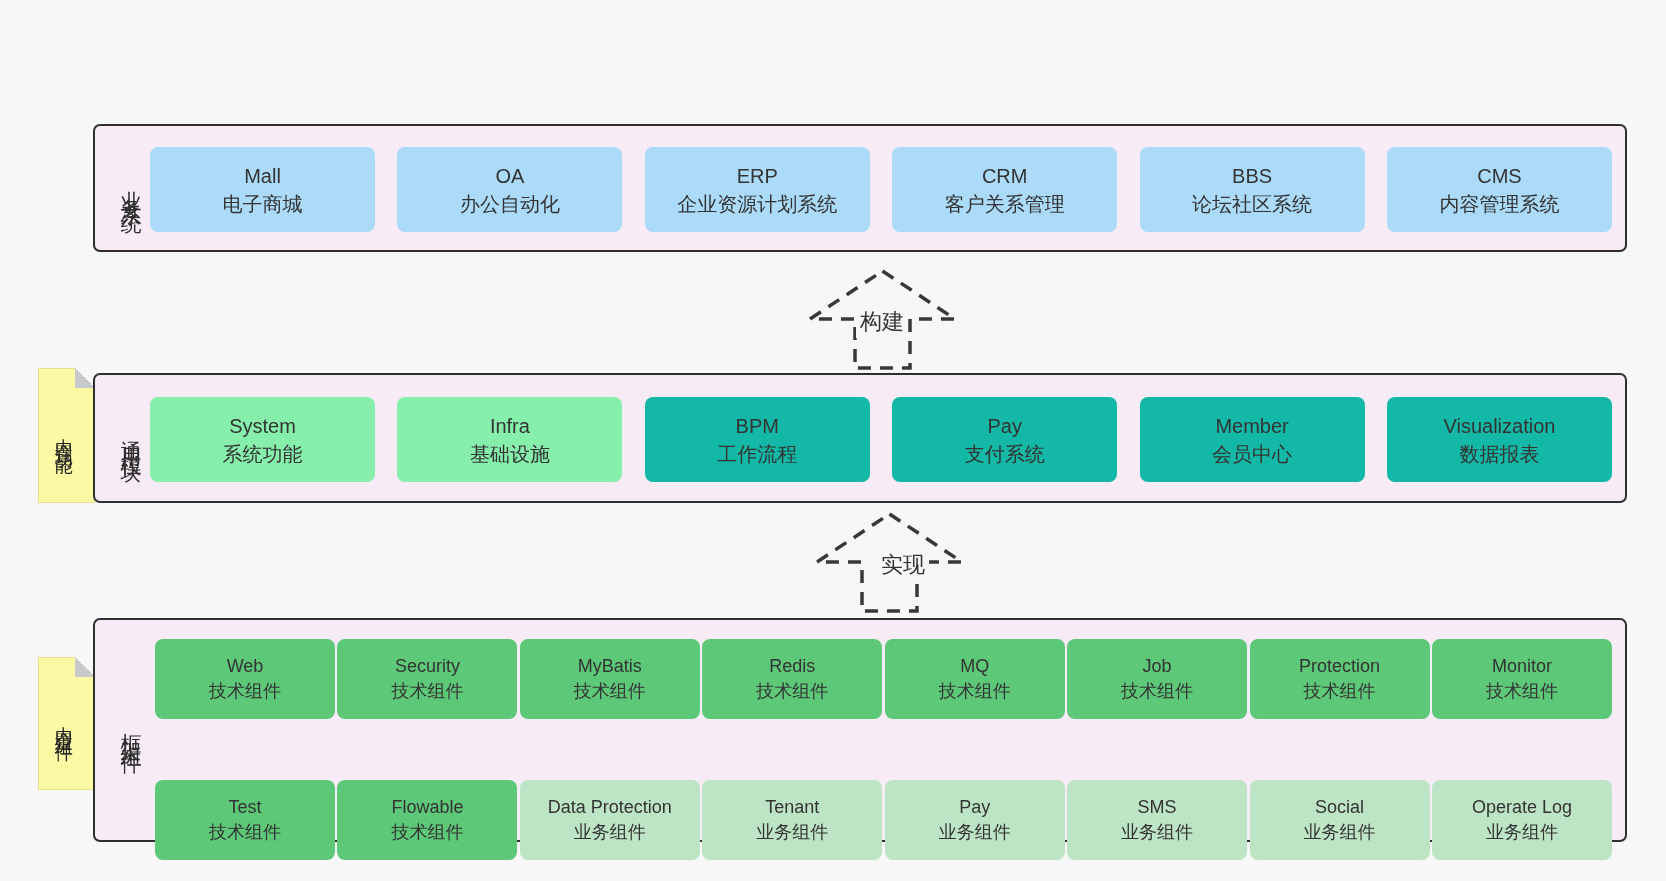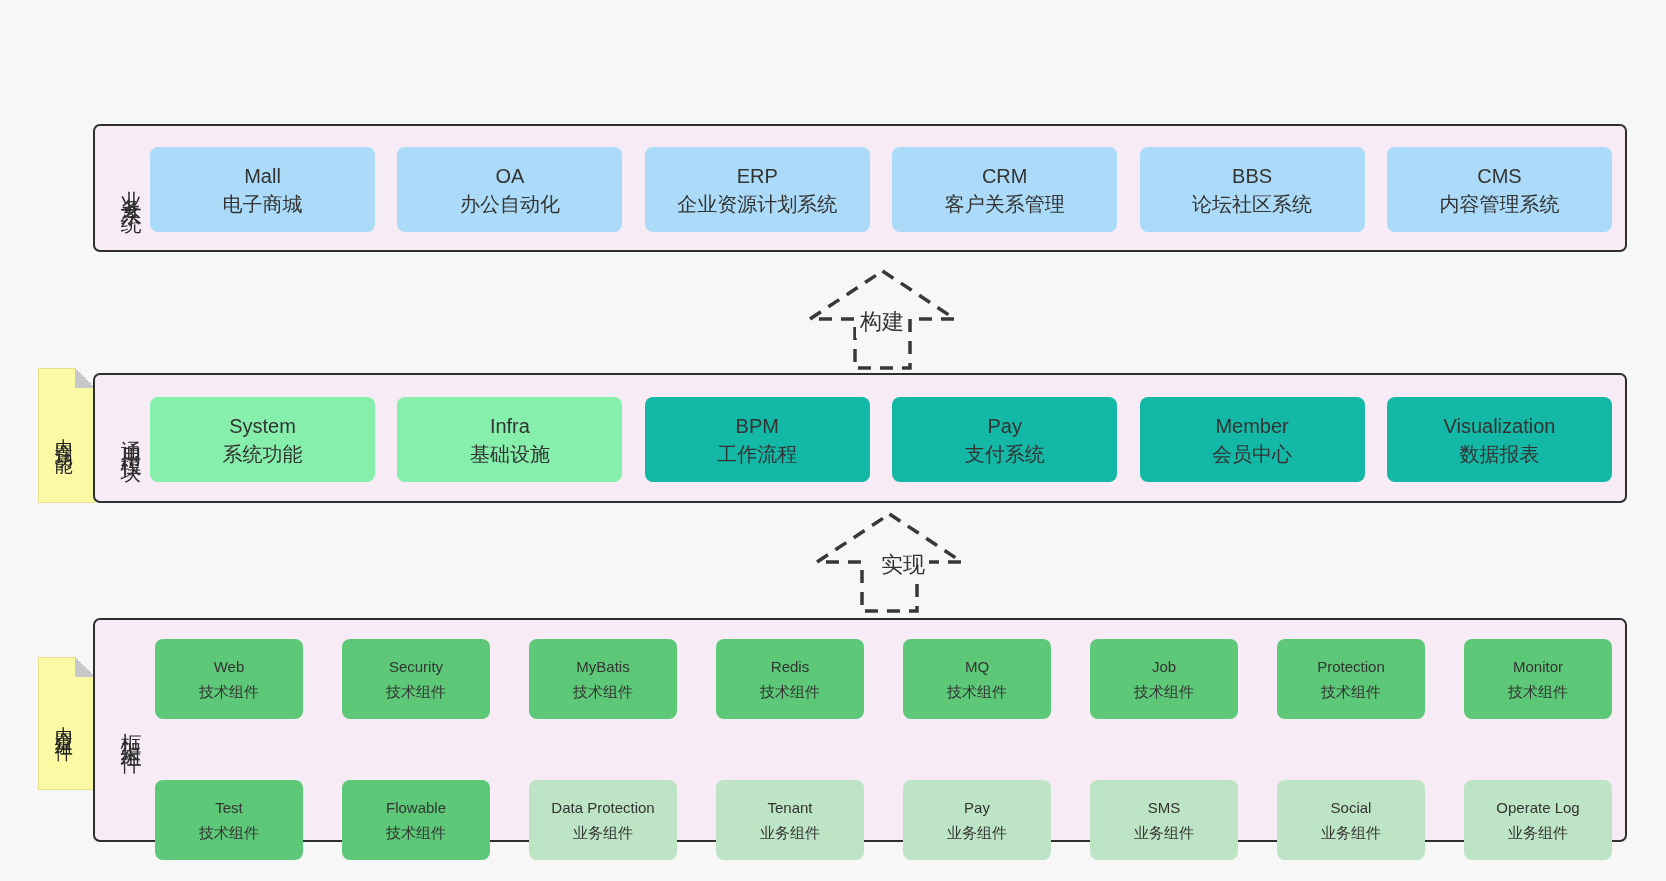--- a/index.html
+++ b/index.html
@@ -48,21 +48,21 @@
     border-radius:8px;
     display:flex;flex-direction:column;
     align-items:center;justify-content:center;
     text-align:center;
     font-size:20px;line-height:28px;
     color:#333;
     box-sizing:border-box;
     padding:0 6px;
   }
   .w6{width:225px;}
-  .w8{width:148px;font-size:15px;line-height:25px;}
+  .w8{width:180px;font-size:18px;line-height:25px;}
   .blue{background:#abdbf8;}
   .red{background:#86efac;}
   .pink{background:#14b8a6;}
   .green{background:#5dc878;}
   .light-green{background:#bde5c5;}
 
   
   .tab{
     position:absolute;left:38px;width:57px;
     background:#fbf9a3;

